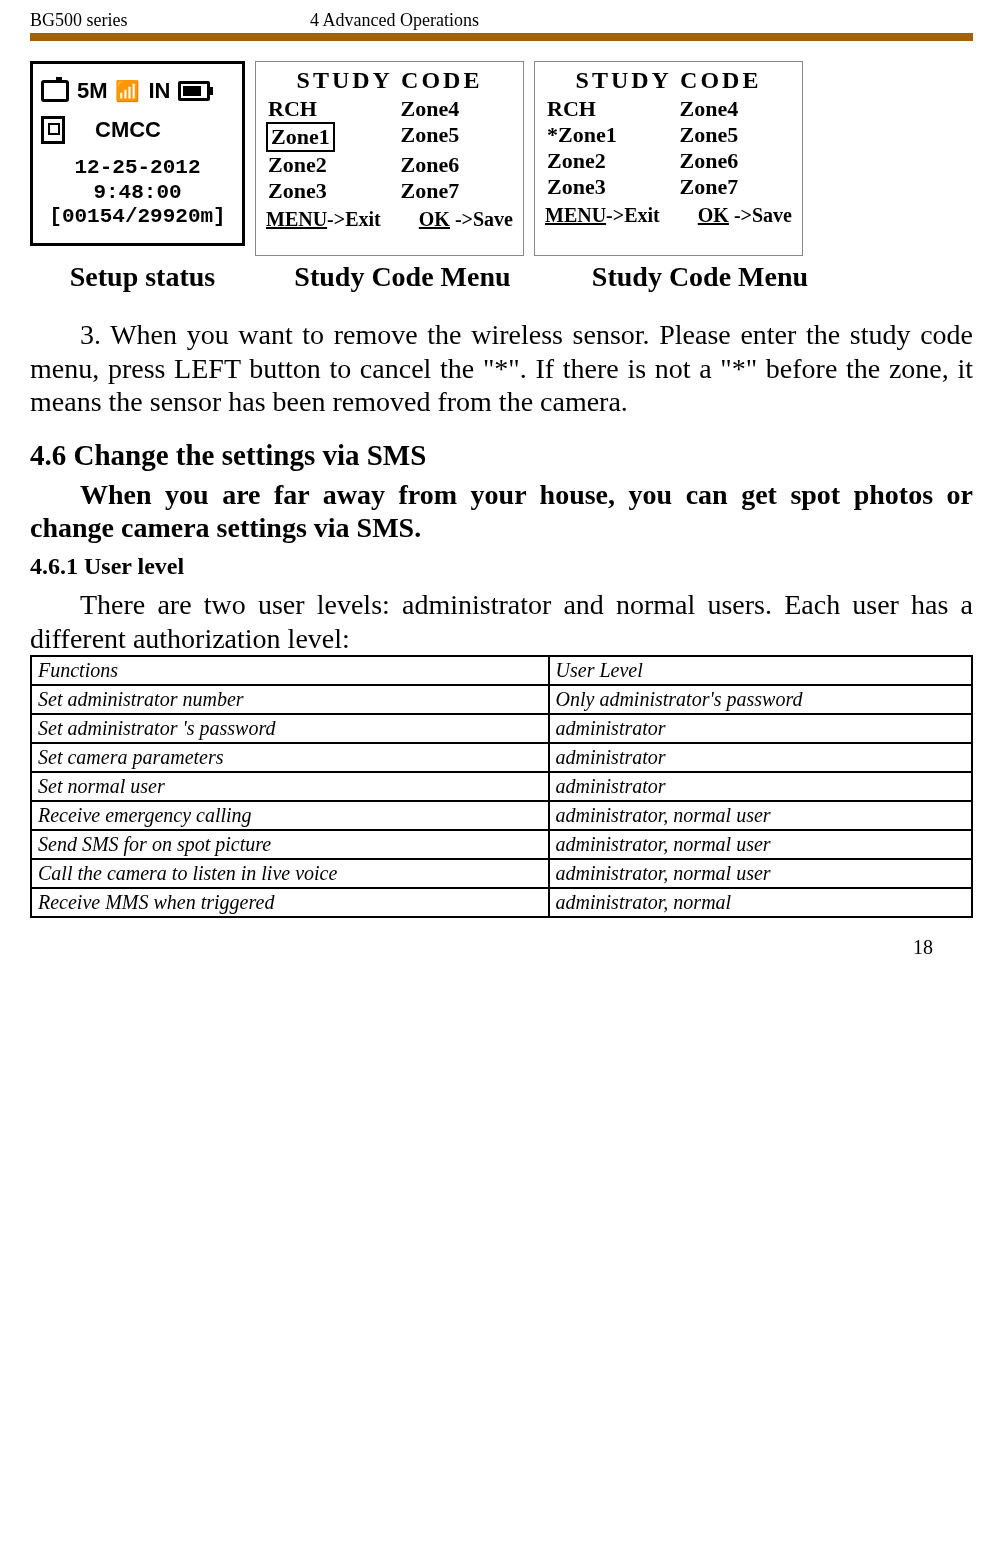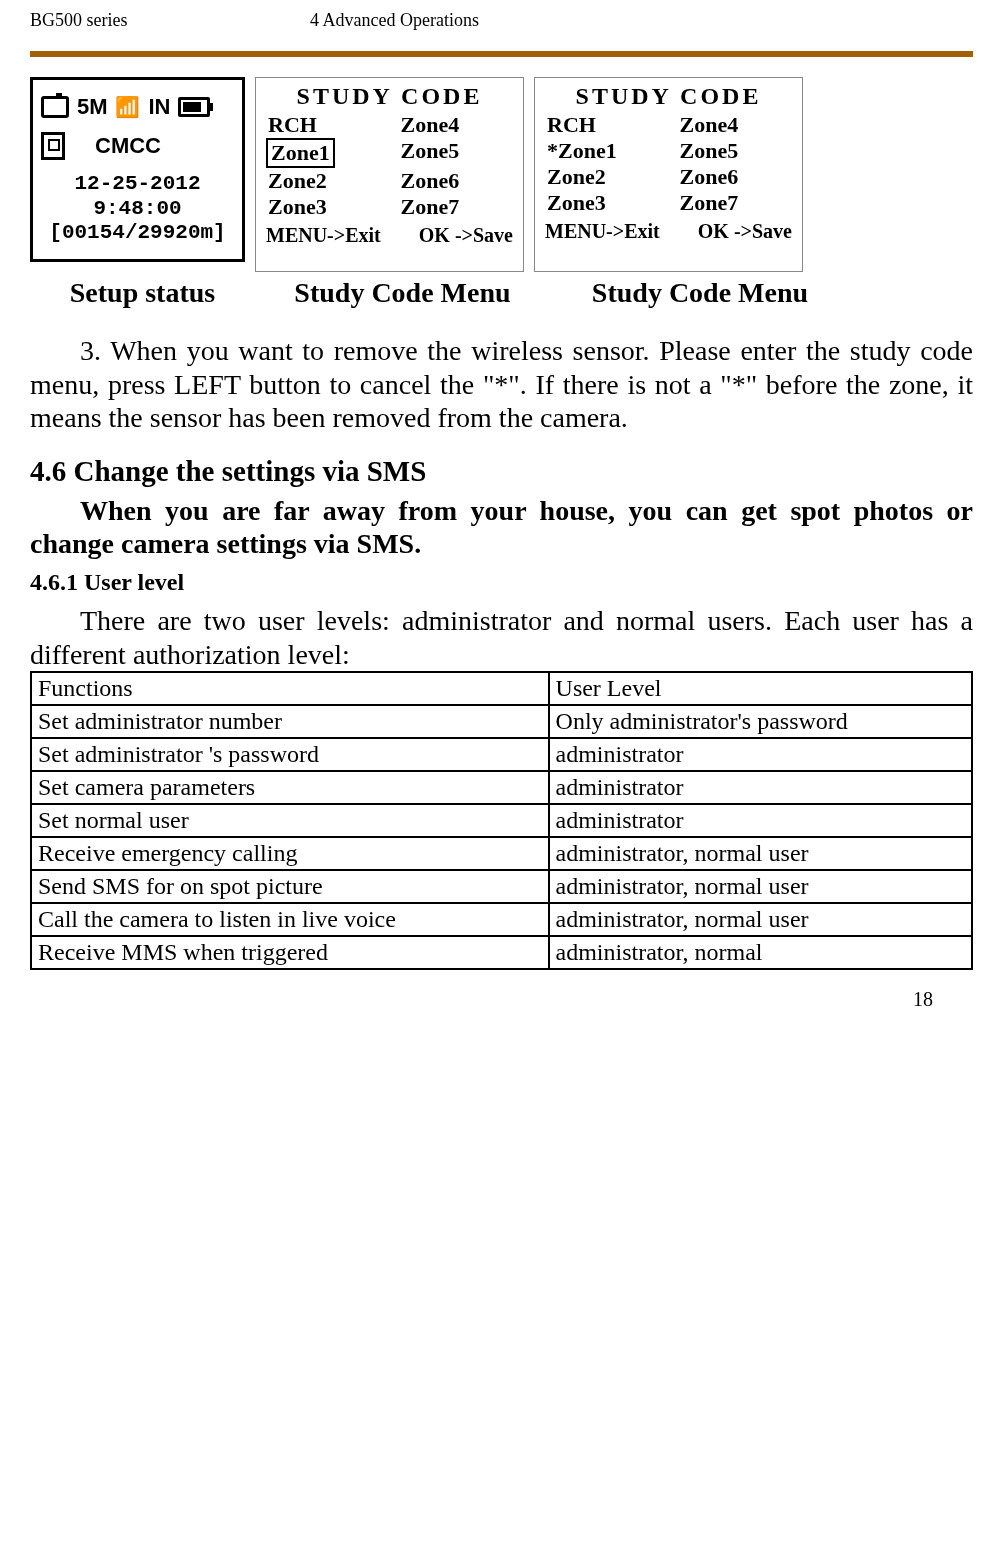--- a/index.html
+++ b/index.html
@@ -11,22 +11,22 @@
       width: 1003px;
     }
     .page {
       padding: 10px 30px 30px 30px;
       box-sizing: border-box;
     }
     .header-row {
       display: flex;
       justify-content: flex-start;
       font-size: 18px;
-      border-bottom: 6px solid #a16207;
-      padding-bottom: 20px;
+      border-bottom: 8px solid #a16207;
+      padding-bottom: 2px;
       margin-bottom: 20px;
     }
     .header-left {
       width: 280px;
     }
     .header-center {
       text-align: left;
     }
     .images-row {
       display: flex;
@@ -159,20 +159,21 @@
       width: fit-content;
       padding: 0 3px;
     }
     .menu-footer {
       display: flex;
       justify-content: space-between;
       font-size: 20px;
       margin-top: 4px;
     }
     .menu-footer .u {
+      text-decoration: underline;
       font-weight: bold;
     }
     .captions-row {
       display: flex;
       font-weight: bold;
       font-size: 28px;
       margin-bottom: 25px;
     }
     .cap1 { width: 225px; text-align: center; }
     .cap2 { width: 295px; text-align: center; }
@@ -193,21 +194,22 @@
       margin: 6px 0;
     }
     h3.subsection {
       font-size: 24px;
       font-weight: bold;
       margin: 8px 0;
     }
     table.permissions {
       border-collapse: collapse;
       width: 100%;
-      font-size: 24px;
+      font-size: 20px;
+      font-style: italic;
     }
     table.permissions td {
       border: 2px solid #000;
       padding: 2px 6px;
       vertical-align: top;
       text-align: justify;
     }
     table.permissions td:first-child {
       width: 55%;
     }

